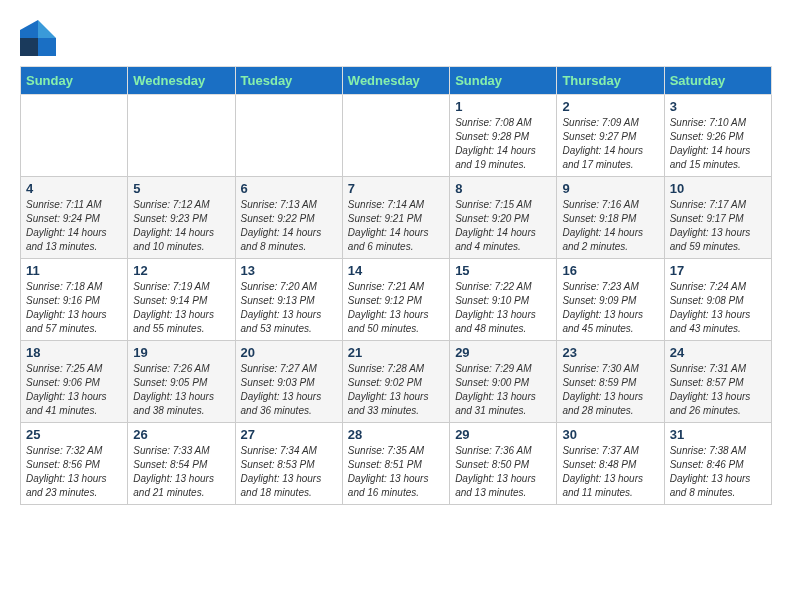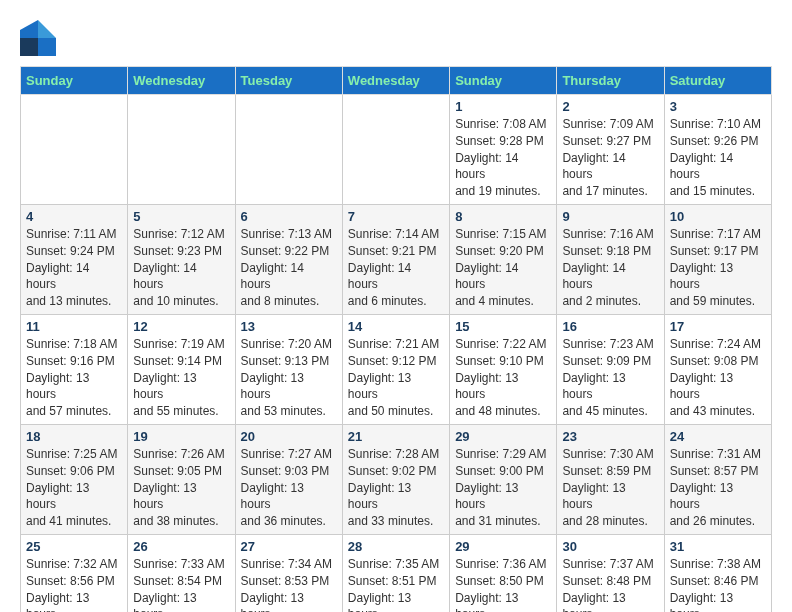--- a/index.html
+++ b/index.html
@@ -55,23 +55,24 @@
       min-height: 80px;
       height: 80px;
     }
     .cell-date {
       font-size: 13px;
       font-weight: bold;
       color: #1a3a5c;
       margin-bottom: 2px;
     }
     .cell-info {
-      font-size: 12px;
+      font-size: 10px;
       color: #333;
       line-height: 1.4;
+      font-style: italic;
     }
     tbody tr:nth-child(even) td {
       background-color: #f5f5f5;
     }
     tbody tr:nth-child(odd) td {
       background-color: #fff;
     }
     .empty-cell {
       background-color: #fff !important;
     }

